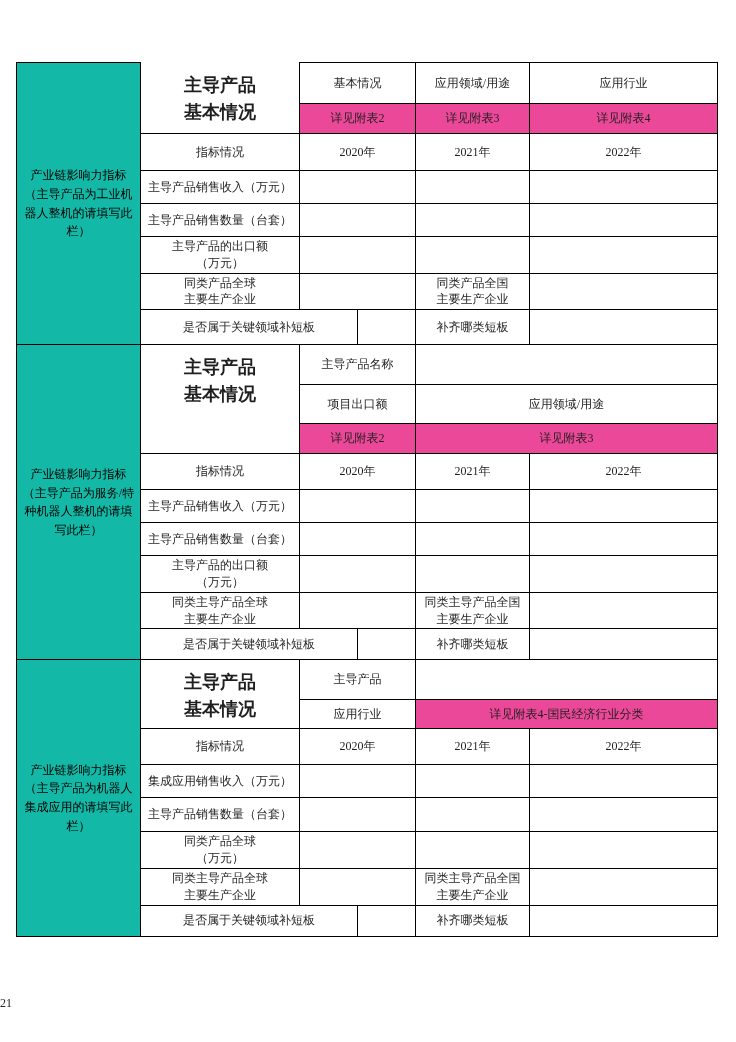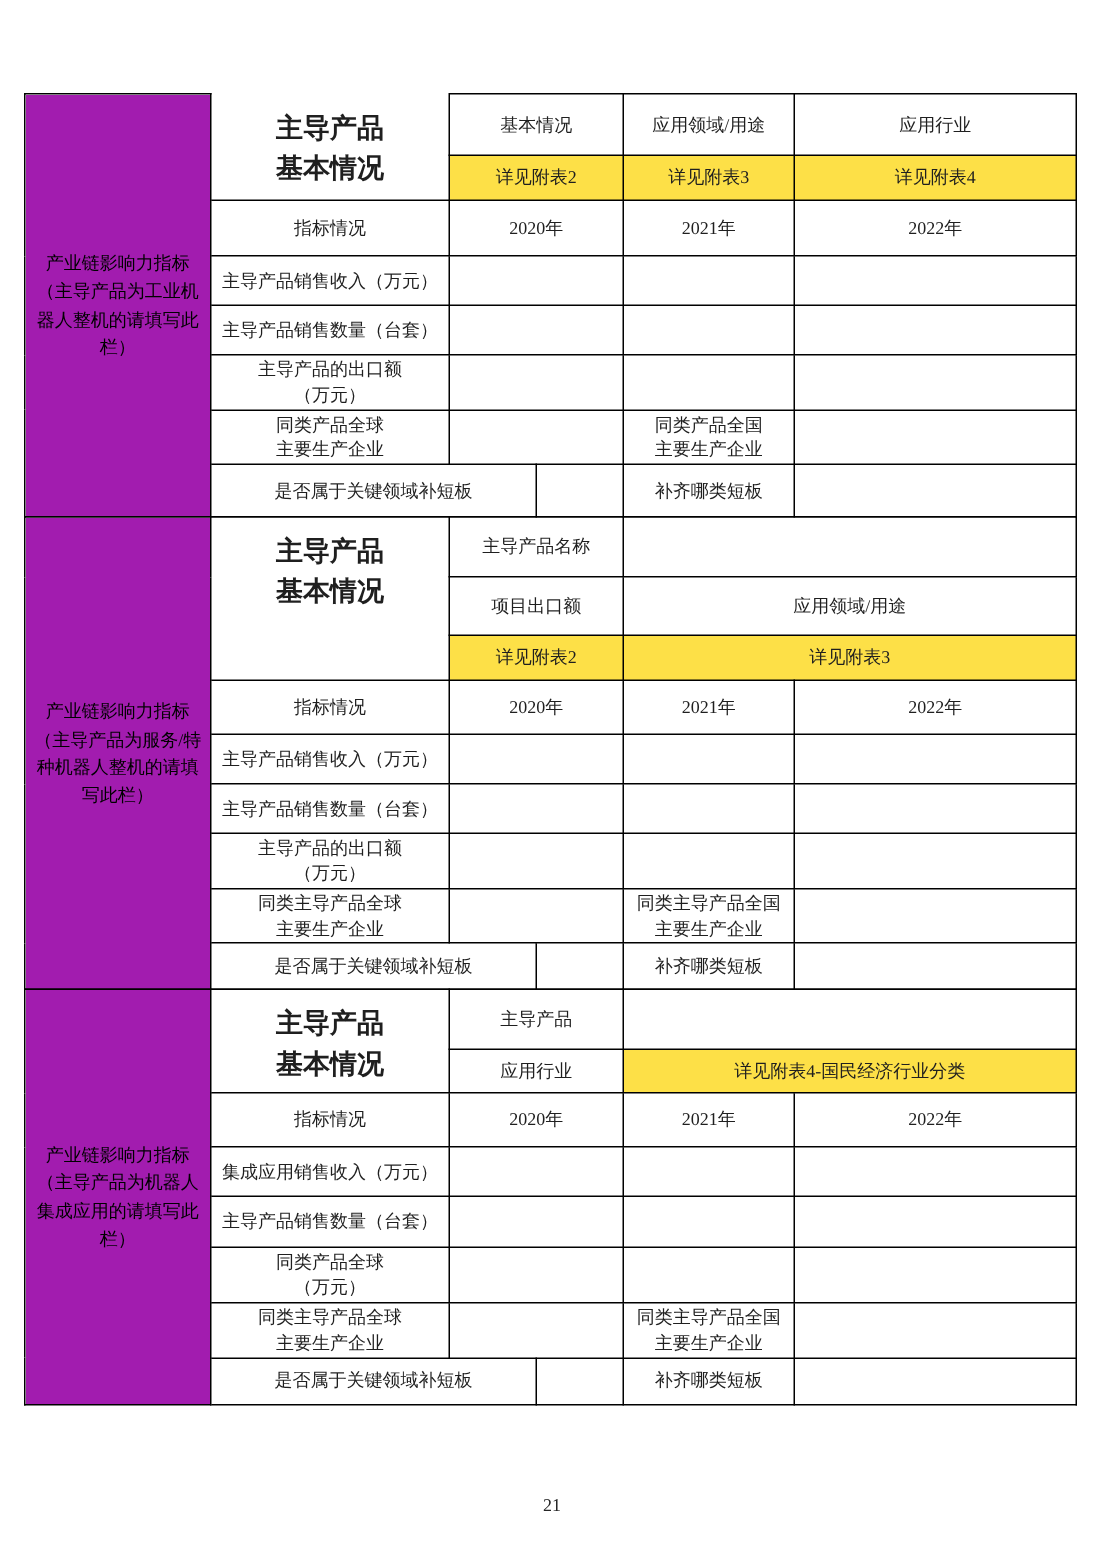--- a/index.html
+++ b/index.html
@@ -13,26 +13,26 @@
   table.tbl + table.tbl{margin-top:-1px;}
   .tbl td{
     border:1px solid #000000;
     text-align:center;vertical-align:middle;
     font-size:12px;line-height:1.4;
     padding:1px 2px;
     white-space:pre-line;
     overflow:hidden;
   }
   .cA{width:124px}.cB{width:159px}.cC1{width:58px}.cC2{width:58px}.cD{width:114px}.cE{width:188px}
-  td.yellow{background:#a21caf;color:#000000;line-height:1.55;padding:0 3px;}
-  td.peach{background:#fde047;}
+  td.yellow{background:#14b8a6;color:#000000;line-height:1.55;padding:0 3px;}
+  td.peach{background:#ec4899;}
   td.btitle{font-weight:bold;vertical-align:top;padding-top:9px;font-size:18px;line-height:1.5;}
   td.no-top{border-top:none;}
   .footer{
-    position:absolute;left:0;top:996px;width:736px;text-align:center;
+    position:absolute;left:0;top:996px;width:736px;text-align:left;
     font-size:12px;color:#262626;
   }
 </style>
 </head>
 <body>
 
 <div class="sheet">
 
   <table class="tbl">
     <colgroup>

